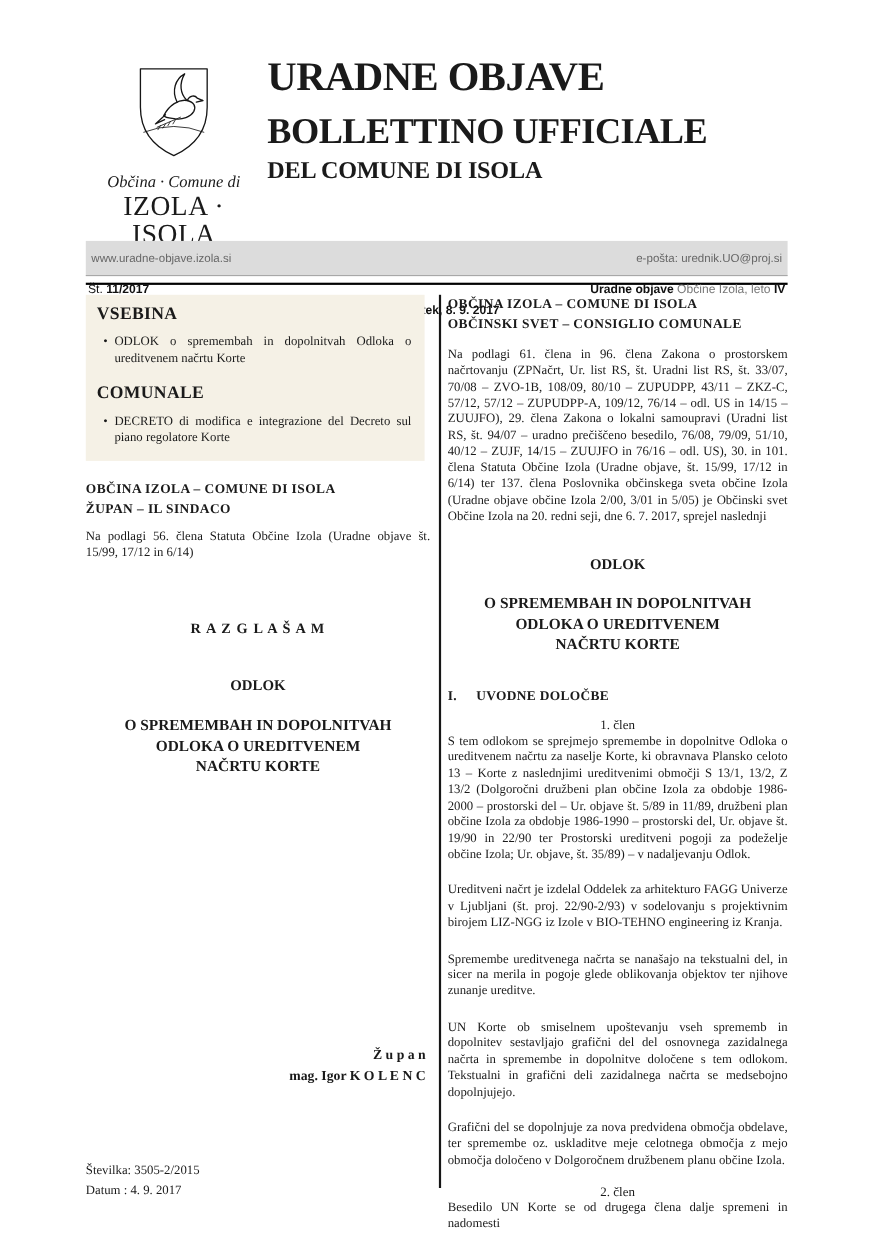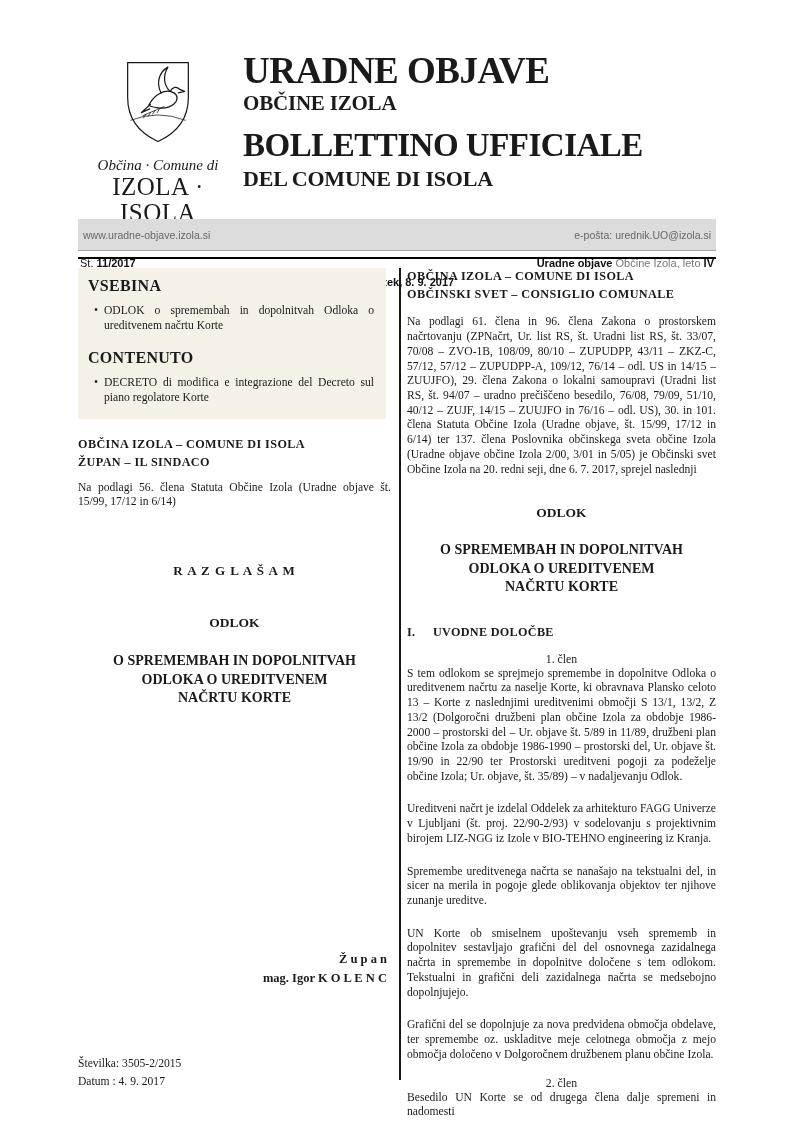--- a/index.html
+++ b/index.html
@@ -84,47 +84,46 @@
       <path class="ln" d="M40,61 L28,72 L39,67"></path>
       <path class="thin" d="M30,76 L58,64"></path>
       <path class="thin" d="M34,74 l-3,5 M40,72 l-3,5 M46,69 l-3,5 M52,67 l-3,5"></path>
     </svg>
     <div class="logo-caption1">Občina · Comune di</div>
     <div class="logo-caption2">IZOLA · ISOLA</div>
   </div>
 
   <div class="masthead">
     <div class="mast1">URADNE OBJAVE</div>
-    <div class="mast2">OBČINE IZOLA</div>
     <div class="mast3">BOLLETTINO UFFICIALE</div>
     <div class="mast4">DEL COMUNE DI ISOLA</div>
   </div>
 
   <div class="infobar">
     <span>www.uradne-objave.izola.si</span>
-    <span>e-pošta: urednik.UO@izola.si</span>
+    <span>e-pošta: urednik.UO@proj.si</span>
   </div>
 
   <div class="issuerow">
     <span><span>Št. </span><span class="b">11/2017</span></span>
     <span class="c">Izola, petek, 8. 9. 2017</span>
     <span class="r"><span class="b">Uradne objave </span><span class="muted">Občine Izola, leto </span><span class="b">IV</span></span>
   </div>
 
   <div class="divider"></div>
 
   <div class="col-left">
 
     <div class="toc-box">
       <div class="toc-head">VSEBINA</div>
       <div class="toc-item">
         <span class="toc-bullet">•</span>
         <span>ODLOK o spremembah in dopolnitvah Odloka o ureditvenem načrtu Korte</span>
       </div>
-      <div class="toc-head second">CONTENUTO</div>
+      <div class="toc-head second">COMUNALE</div>
       <div class="toc-item">
         <span class="toc-bullet">•</span>
         <span>DECRETO di modifica e integrazione del Decreto sul piano regolatore Korte</span>
       </div>
     </div>
 
     <div class="org left-org">
       <div>OBČINA IZOLA – COMUNE DI ISOLA</div>
       <div>ŽUPAN – IL SINDACO</div>
     </div>

